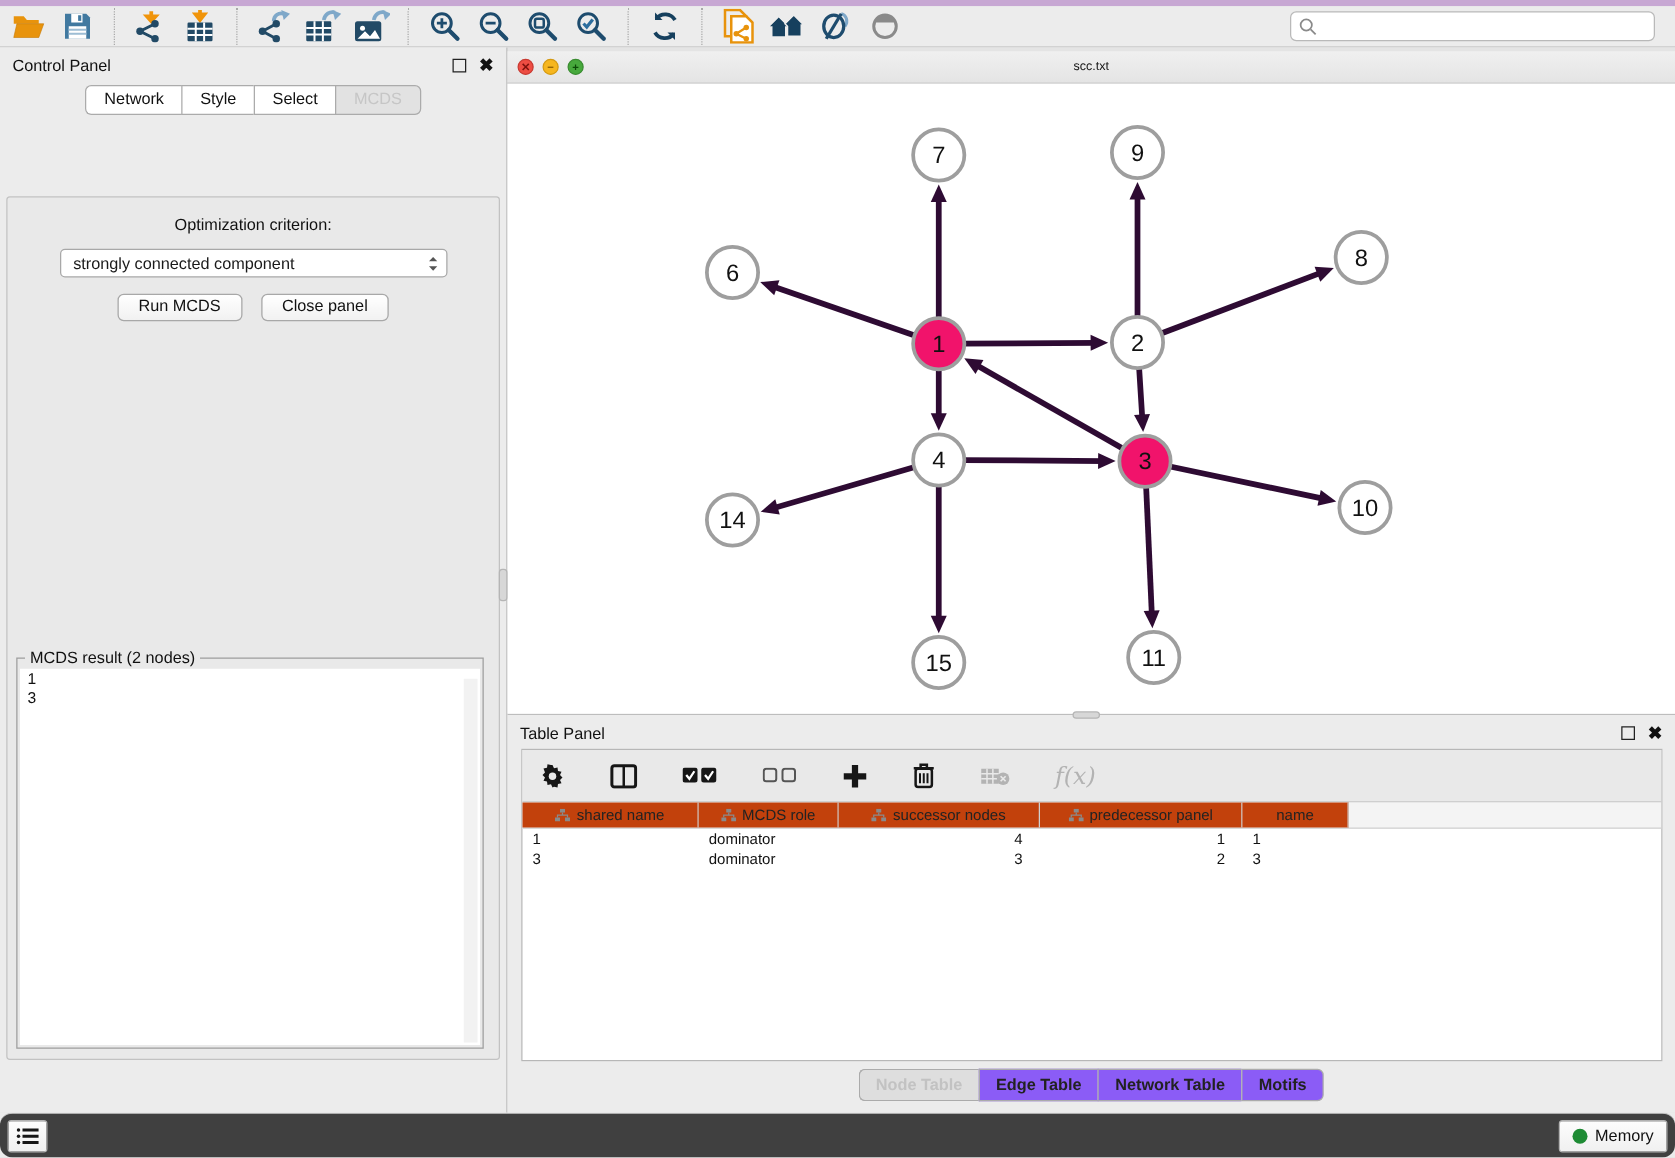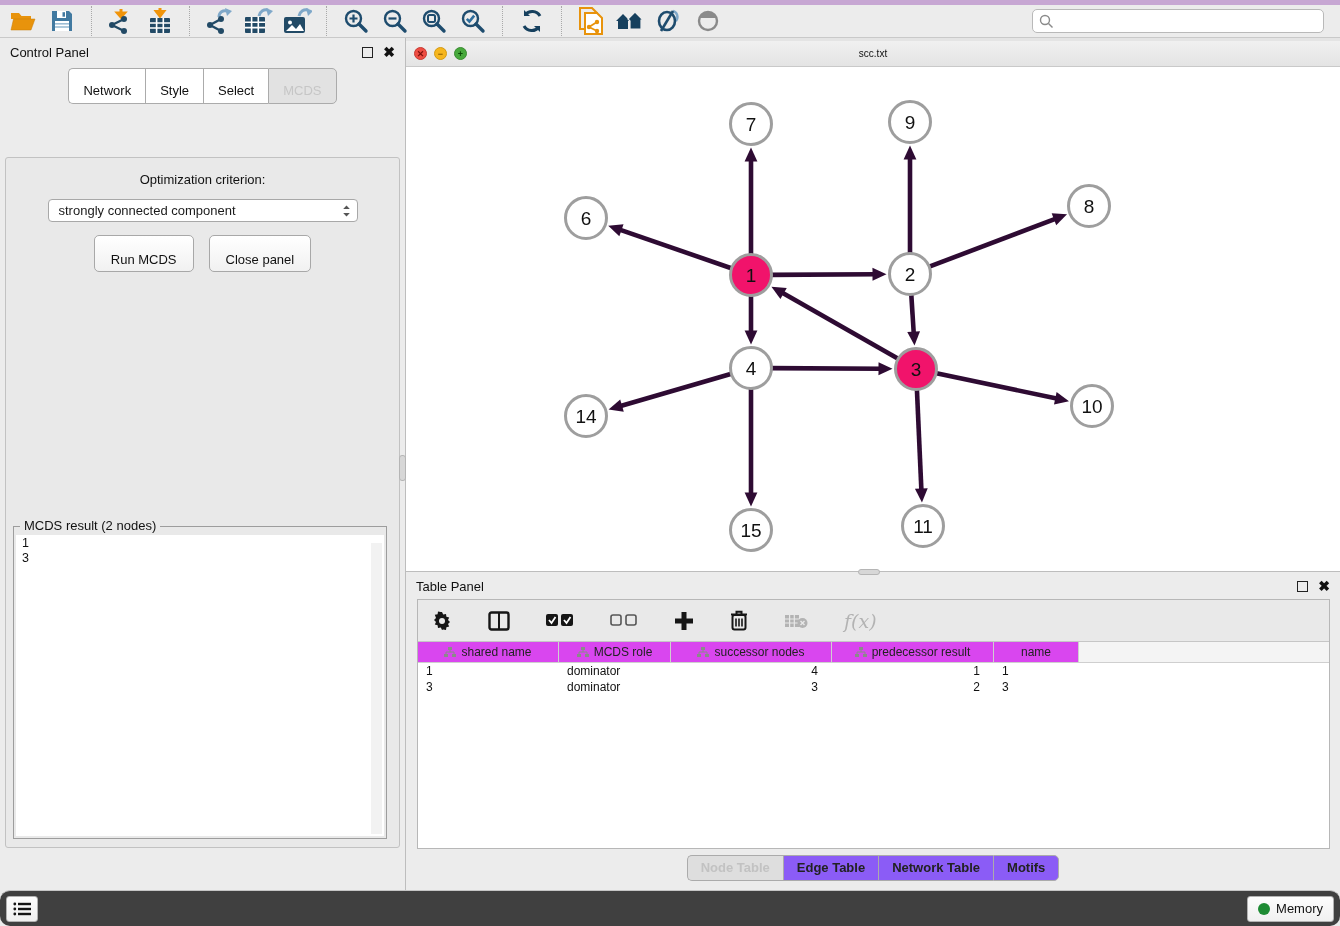--- a/index.html
+++ b/index.html
@@ -27,33 +27,33 @@
 
   
   .main { flex:1; display:flex; min-height:0; background:#e4e4e4; }
   .control-panel { width:406px; background:#ececec; border-right:1px solid #bdbdbd; position:relative; }
   .panel-header { height:28px; display:flex; align-items:center; padding:0 10px; font-size:13px; color:#111; }
   .panel-header .hicons { margin-left:auto; display:flex; gap:10px; align-items:center; }
   .float-box { width:11px; height:11px; border:1.5px solid #222; display:inline-block; }
   .close-x { font-weight:bold; font-size:14px; color:#111; line-height:1; }
 
   .cp-tabs { display:flex; justify-content:center; margin-top:2px; position:relative; z-index:2; }
-  .cp-tab { background:#fff; border:1px solid #ababab; padding:14px 14px 5px; font-size:13px; color:#111;
+  .cp-tab { background:#fff; border:1px solid #ababab; padding:2px 14px 5px; font-size:13px; color:#111;
             border-right:none; }
   .cp-tab:first-child { border-radius:5px 0 0 5px; }
   .cp-tab.sel { background:#e2e2e2; color:#c6c6c6; border-radius:0 5px 5px 0; border-right:1px solid #ababab; }
   .cp-content { position:absolute; left:5px; right:5px; top:119px; bottom:42px;
                 background:#e9e9e9; border:1px solid #c2c2c2; border-radius:3px; padding-top:14px; }
   .opt-label { text-align:center; font-size:13px; color:#111; margin-bottom:12px; }
   .selectbox { margin:0 auto; width:310px; height:23px; background:#fff; border:1px solid #a8a8a8;
                border-radius:4px; display:flex; align-items:center; padding:0 6px 0 10px; font-size:13px; }
   .selectbox .chev { margin-left:auto; display:flex; flex-direction:column; line-height:5px; font-size:8px; color:#444; }
   .btn-row { display:flex; justify-content:center; gap:15px; margin-top:13px; }
   .pbtn { background:linear-gradient(#ffffff,#f1f1f1); border:1px solid #a8a8a8; border-radius:5px;
-          padding:16px 16px 4px; font-size:13px; font-family:"Liberation Sans",sans-serif; color:#111; }
+          padding:1px 16px 4px; font-size:13px; font-family:"Liberation Sans",sans-serif; color:#111; }
   .result-box { position:absolute; left:7px; right:12px; top:368px; bottom:8px;
                 border:1px solid #9d9d9d; }
   .result-legend { position:absolute; top:-9px; left:6px; background:#e9e9e9; padding:0 4px; font-size:13px; color:#111; }
   .result-area { position:absolute; inset:8px 2px 2px 2px; background:#fff; overflow:hidden; }
   .result-area .line { padding:1px 0 0 6px; font-size:12.5px; color:#111; }
   .result-scroll { position:absolute; top:8px; bottom:2px; right:2px; width:11px; background:#f2f2f2; }
 
   .v-splitter-knob { position:absolute; left:-4px; top:395px; width:7px; height:26px; background:#d7d7d7;
                      border:1px solid #b5b5b5; border-radius:3px; z-index:5; }
 
@@ -78,21 +78,21 @@
   
   .table-panel { flex:1; background:#ececec; position:relative; min-height:0; }
   .tp-box { position:absolute; left:11px; right:10px; top:27px; bottom:41px;
             border:1px solid #b7b7b7; background:#fff; display:flex; flex-direction:column; }
   .tp-toolbar { height:42px; background:#e9e9e9; border-bottom:1px solid #c6c6c6;
                 display:flex; align-items:center; gap:36px; padding:0 14px; }
   .tp-toolbar .ti { display:flex; align-items:center; justify-content:center; }
   .fx { font-family:"DejaVu Serif", serif; font-style:italic; font-size:19px; color:#b3b3b3; }
   .thead { display:flex; height:21px; background:#f4f4f4; border-bottom:1px solid #cfcfcf; }
   .th { display:flex; align-items:center; justify-content:center; gap:5px; font-size:12px; color:#222;
-        border-right:1px solid #cfcfcf; background:#d946ef; }
+        border-right:1px solid #cfcfcf; background:#c2410c; }
   .trow { display:flex; height:16px; }
   .td { font-size:12px; color:#111; padding:1px 8px 0; white-space:nowrap; overflow:hidden; }
   .td.num { text-align:right; padding-right:14px; }
 
   .tp-tabs { position:absolute; bottom:9px; left:0; right:0; display:flex; justify-content:center; }
   .tp-tab { background:#8b5cf6; border:1px solid #ababab; border-right:none; padding:4px 13px 5px; font-size:13px;
             font-weight:bold; color:#222; }
   .tp-tab.sel { background:#dedede; color:#c2c2c2; border-radius:5px 0 0 5px; }
   .tp-tab:last-child { border-right:1px solid #ababab; border-radius:0 5px 5px 0; }
 
@@ -457,21 +457,21 @@
                 </svg>
                 <span>successor nodes</span>
               </div>
               <div class="th" style="width: 162px;">
                 <svg width="12" height="11" viewBox="0 0 12 11">
                   <rect x="4" y="0" width="4" height="3" fill="#8a8a8a"></rect>
                   <rect x="0" y="7" width="4" height="3" fill="#8a8a8a"></rect>
                   <rect x="8" y="7" width="4" height="3" fill="#8a8a8a"></rect>
                   <path d="M6 3v2M2 7V5h8v2" stroke="#8a8a8a" fill="none"></path>
                 </svg>
-                <span>predecessor result</span>
+                <span>predecessor panel</span>
               </div>
               <div class="th" style="width: 85px;">
                 <span>name</span>
               </div>
             </div>
           <div class="tbody">
               <div class="trow">
                 <div class="td" style="width: 141px;">1</div>
                 <div class="td" style="width: 112px;">dominator</div>
                 <div class="td num" style="width: 161px;">4</div>

